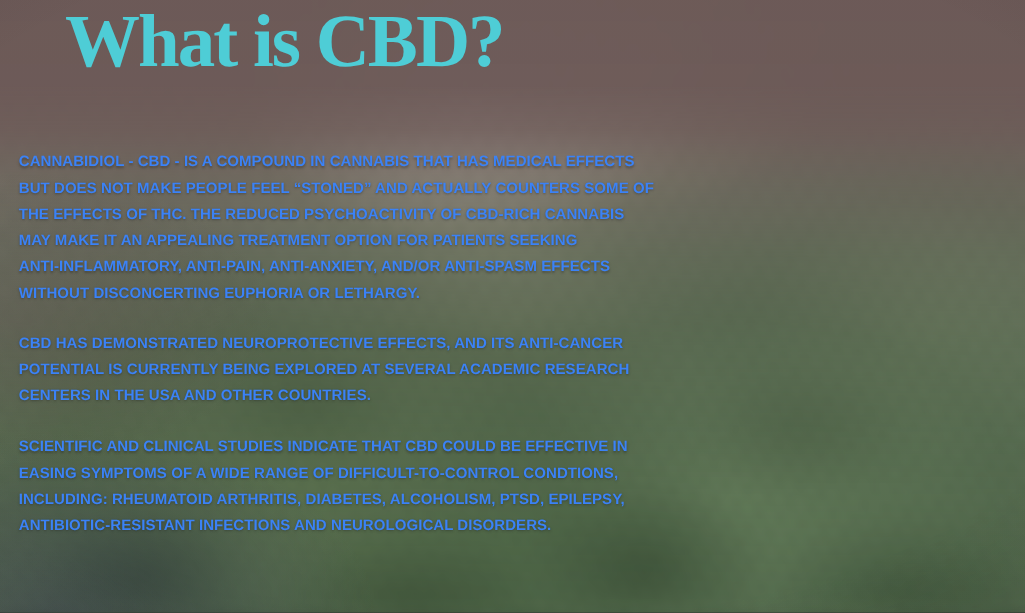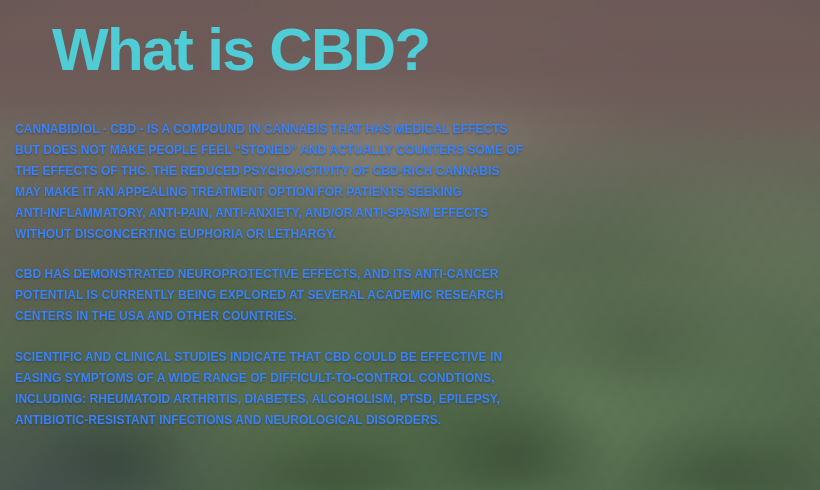--- a/index.html
+++ b/index.html
@@ -85,28 +85,29 @@
   }
 
   
   #content {
     position: absolute;
     inset: 0;
   }
   #page-title {
     position: absolute;
     left: 52px;
-    top: 18px;
+    top: 1px;
     margin: 0;
     font-size: 60px;
     line-height: 1.08;
     font-weight: 700;
     letter-spacing: -1.6px;
     color: #4ecdd6;
     white-space: nowrap;
+    font-family: Liberation Serif, serif;
   }
   #body-copy {
     position: absolute;
     left: 15px;
     top: 119px;
     width: 800px;
   }
   .paragraph {
     margin: 0 0 20px 0;
     font-size: 12px;

